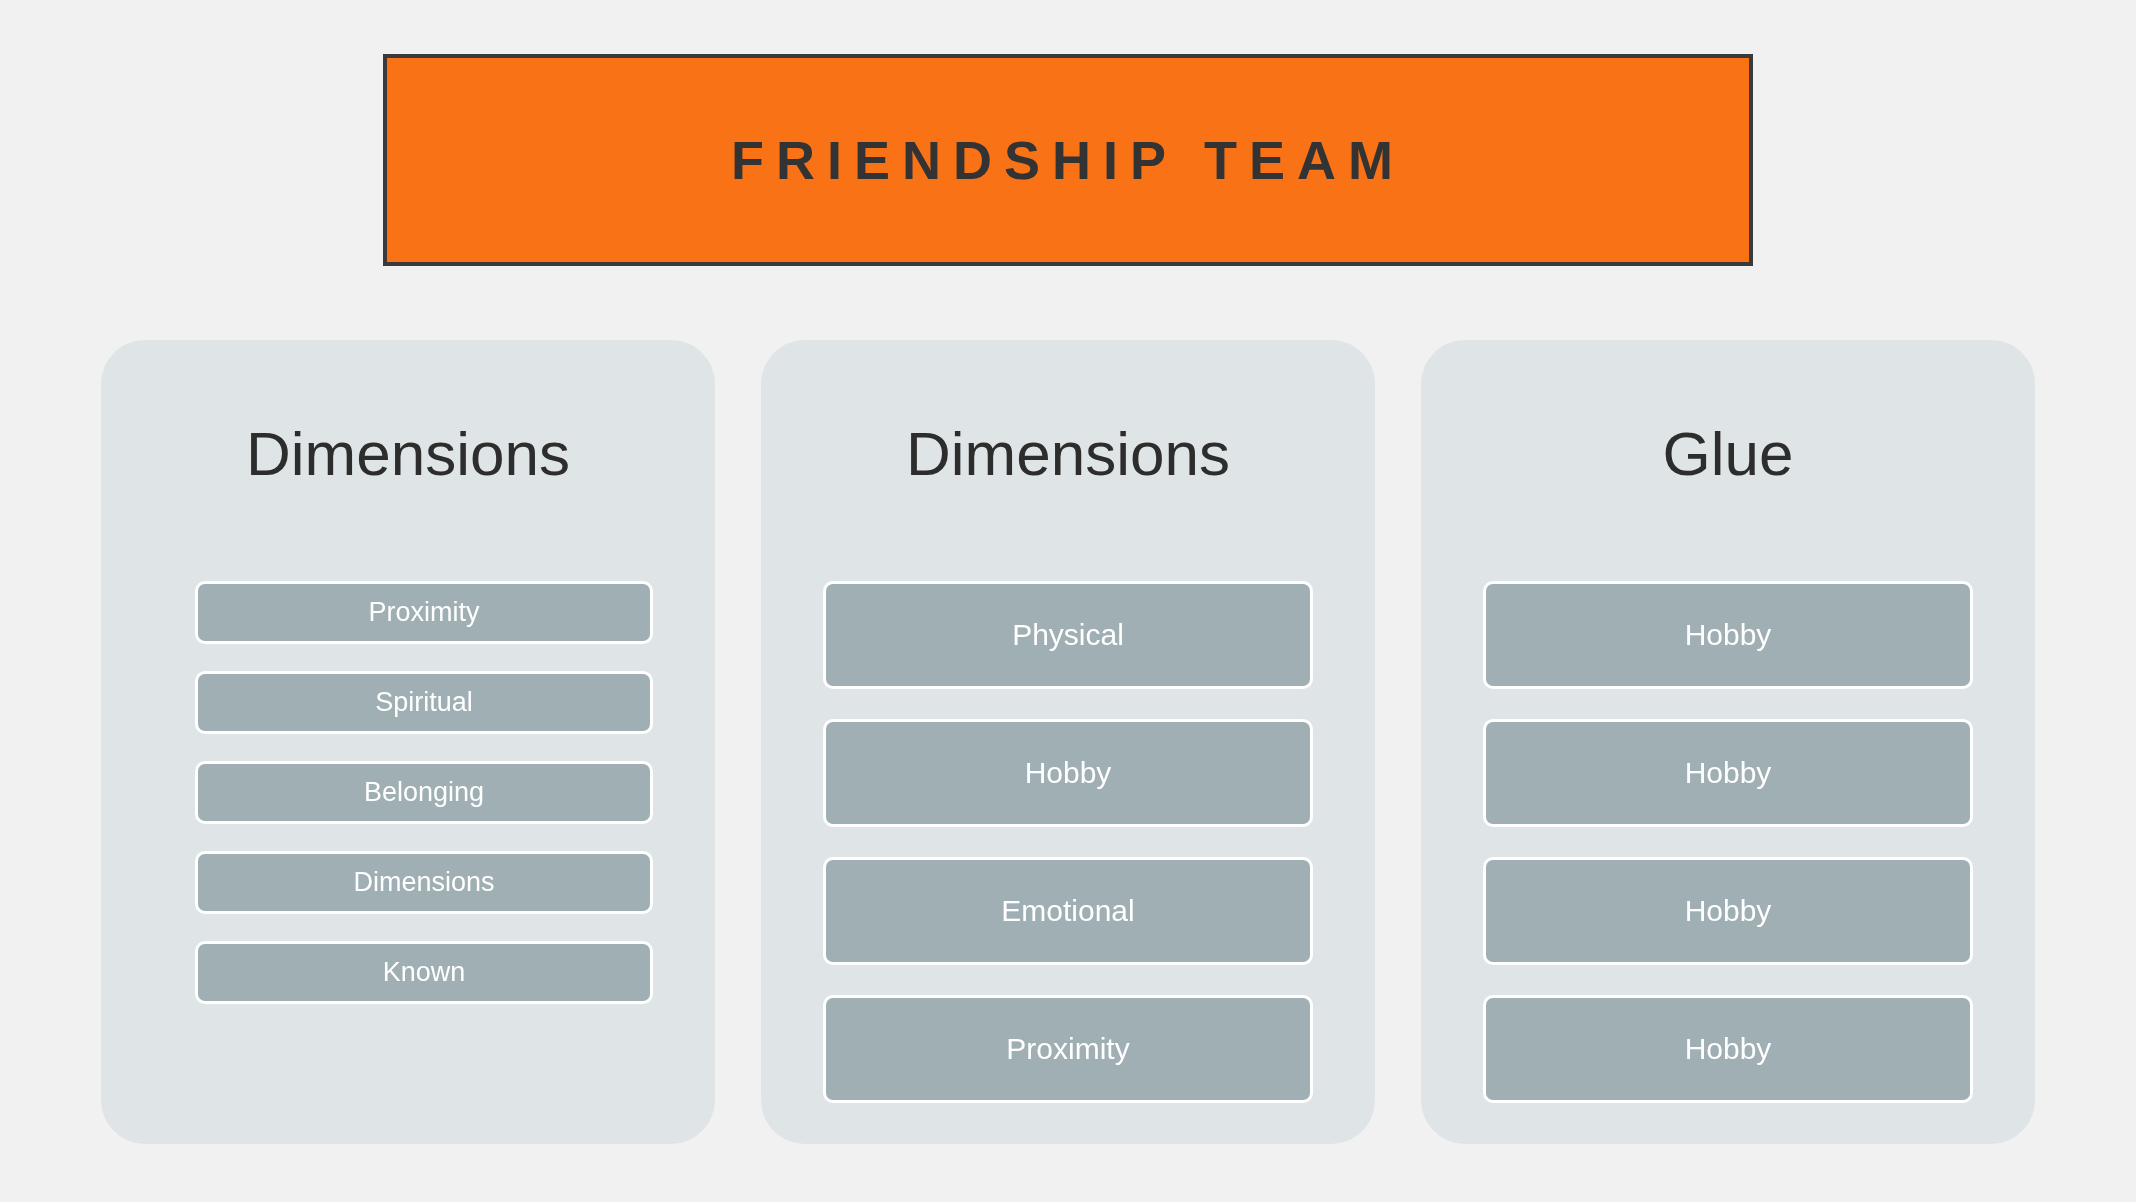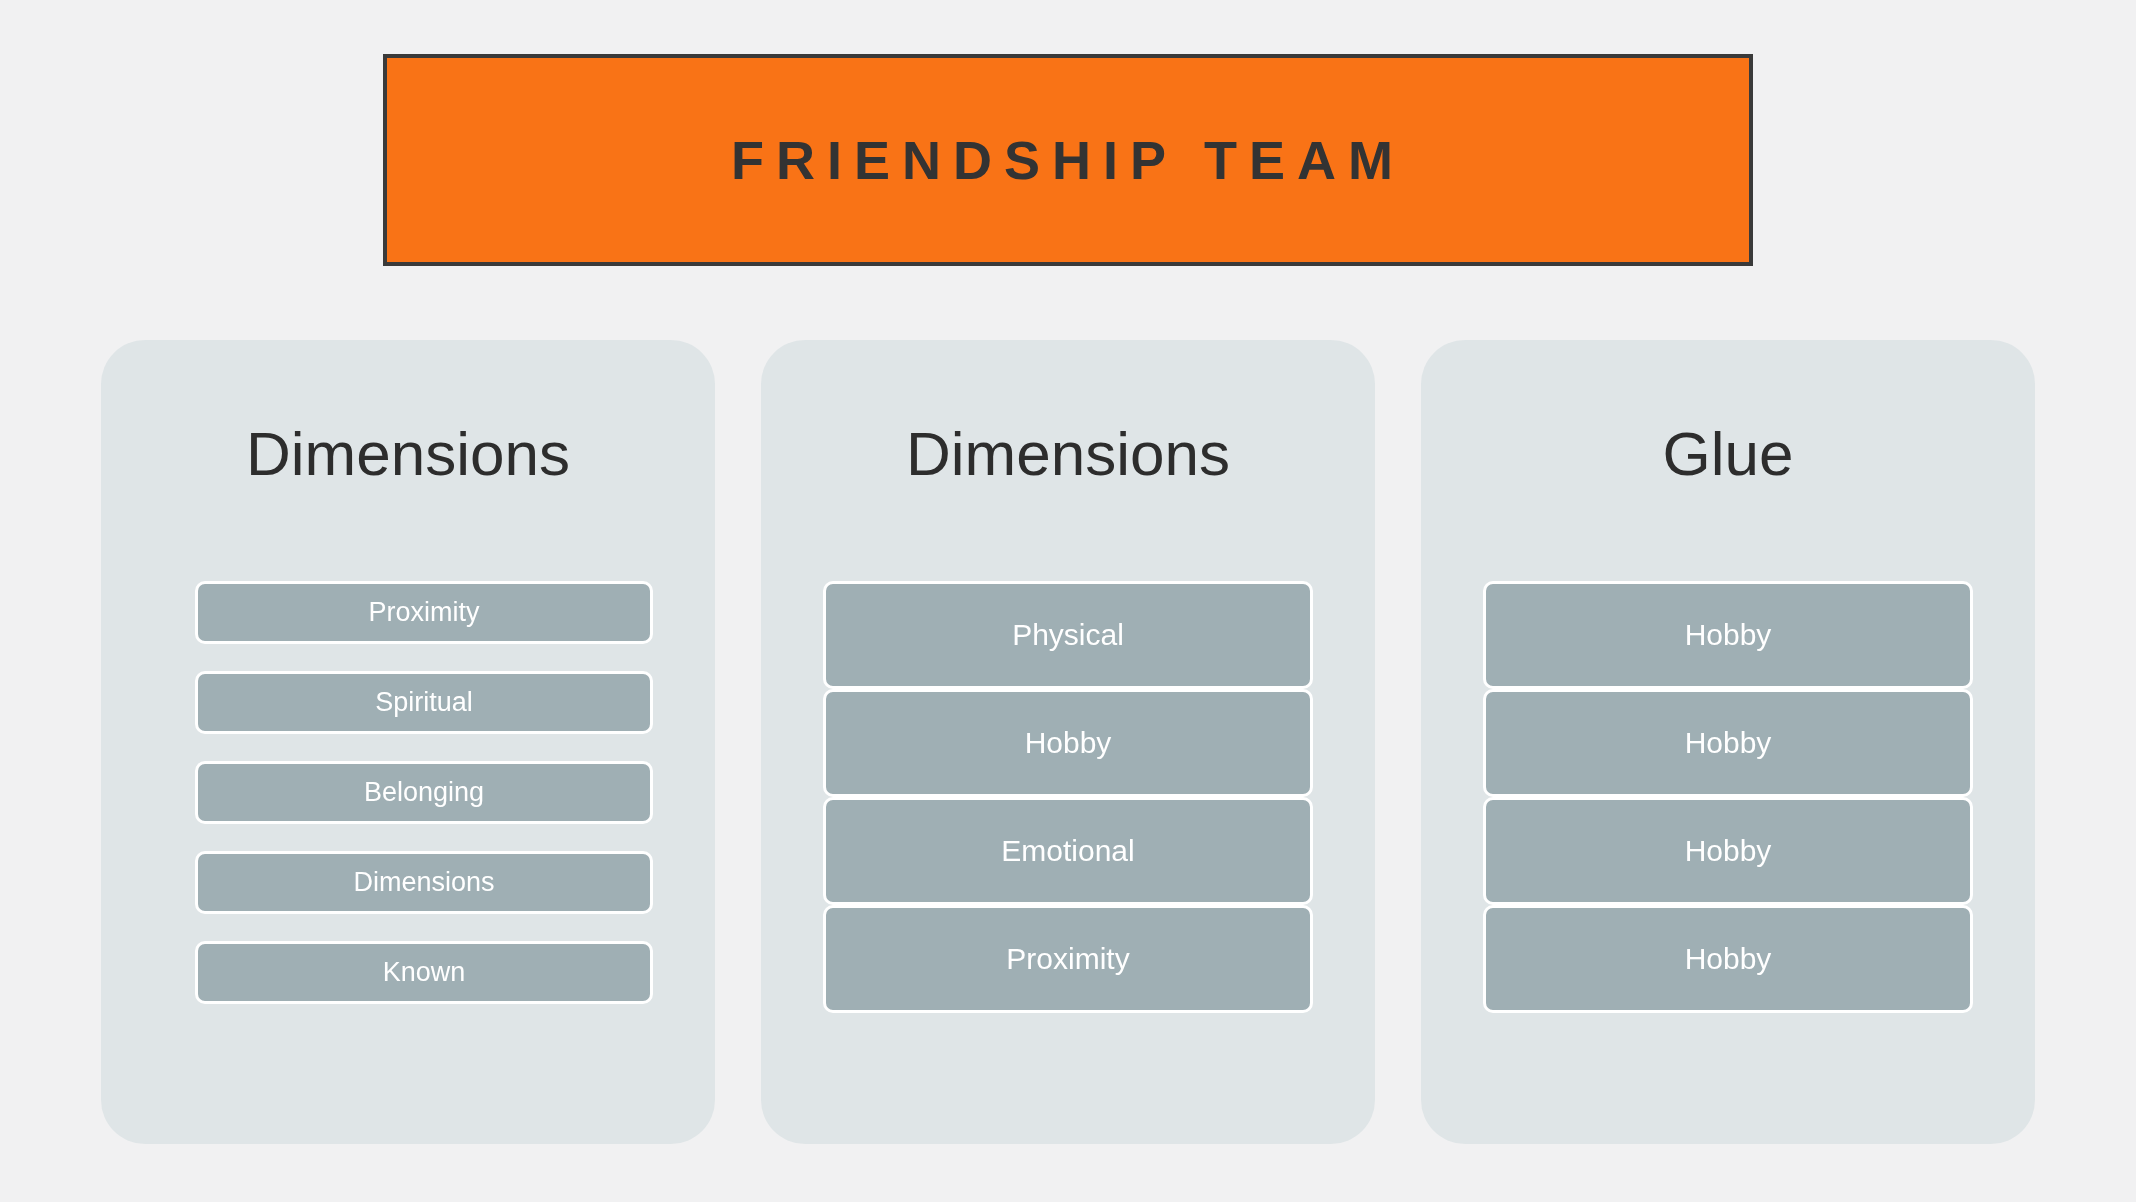--- a/index.html
+++ b/index.html
@@ -59,21 +59,21 @@
     color: #2d2d2d;
   }
 
   
   .items {
     margin-top: 92px;
     display: flex;
     flex-direction: column;
   }
   .items-compact { gap: 27px; }
-  .items-tall    { }
+  .items-tall    { gap: 30px; }
 
   .item {
     background: #9fafb4;
     border: 3px solid #ffffff;
     border-radius: 10px;
     box-sizing: border-box;
     color: #ffffff;
     display: flex;
     align-items: center;
     justify-content: center;

